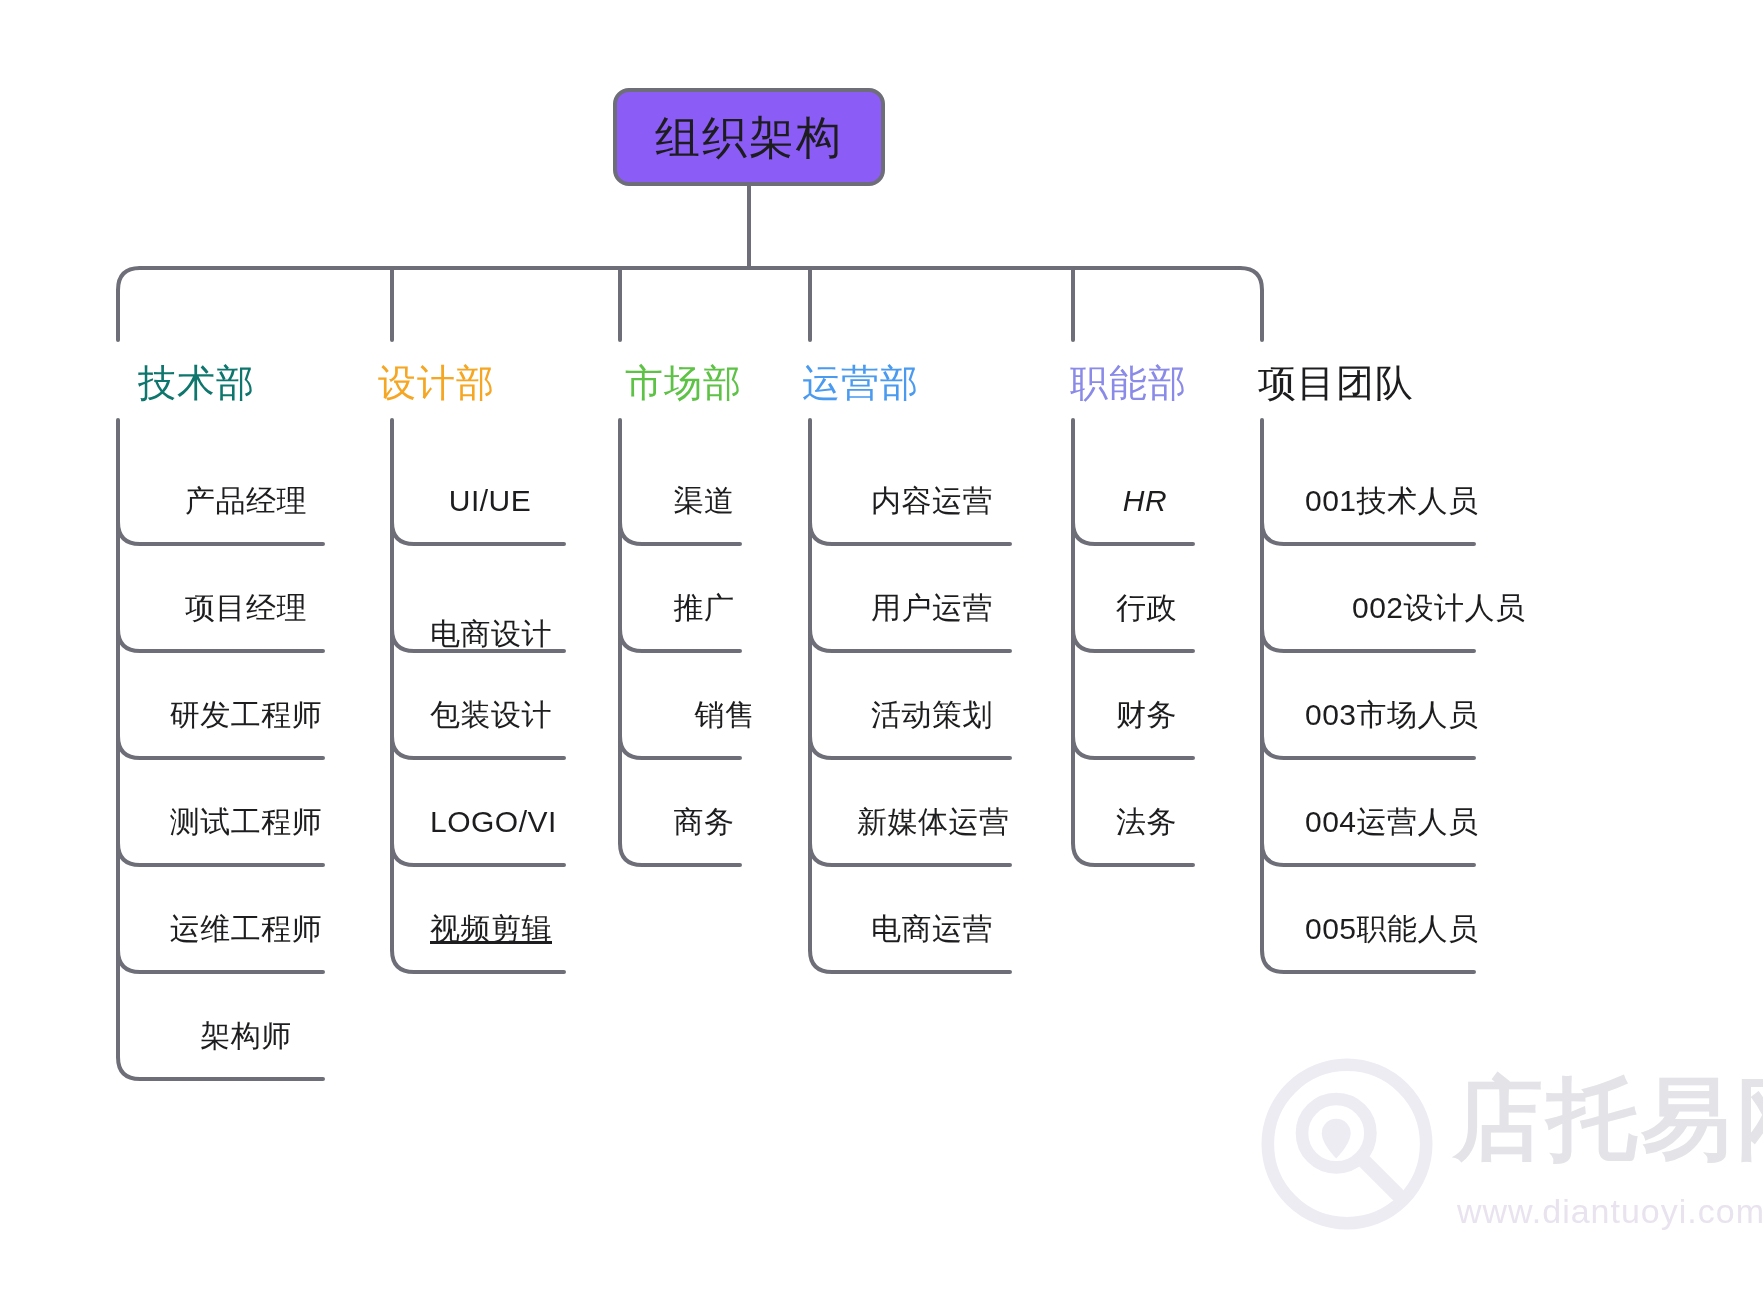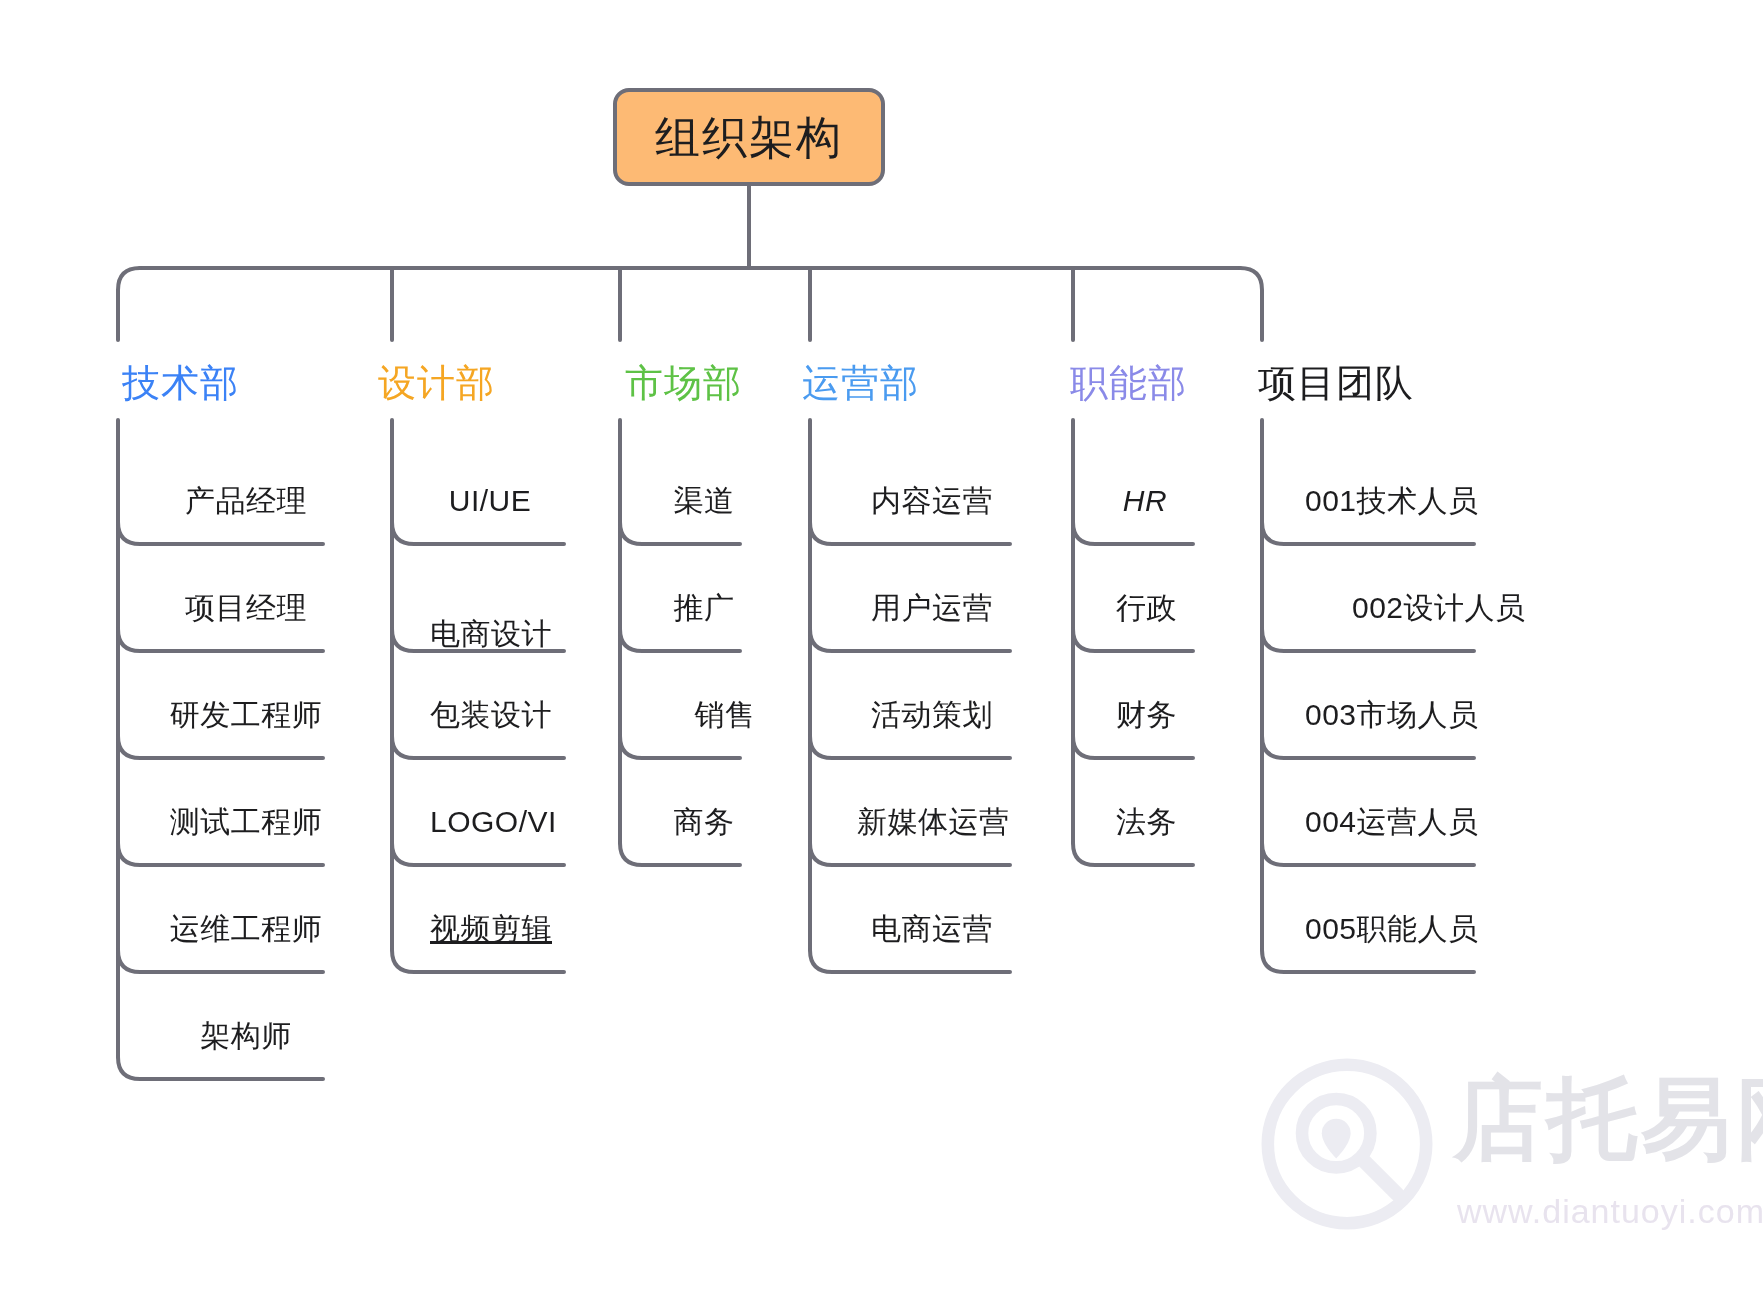--- a/index.html
+++ b/index.html
@@ -39,21 +39,21 @@
 
   
   .root-node {
     position: absolute;
     left: 613px;
     top: 88px;
     width: 272px;
     height: 98px;
     border: 4px solid #6e6e78;
     border-radius: 16px;
-    background: #fdba74;
+    background: #8b5cf6;
     display: flex;
     align-items: center;
     justify-content: center;
     box-sizing: border-box;
   }
   .root-label {
     font-size: 45px;
     color: #1d1d1f;
     letter-spacing: 2px;
     line-height: 1;
@@ -166,21 +166,21 @@
       <path d="M 1262 736 Q 1262 758 1284 758 L 1474 758"></path>
       <path d="M 1262 843 Q 1262 865 1284 865 L 1474 865"></path>
       <path d="M 1262 950 Q 1262 972 1284 972 L 1474 972"></path>
     </svg>
 
   <div class="root-node">
     <span class="root-label">组织架构</span>
   </div>
 
   <div id="nodes">
-      <div class="dept-title" style="left: 122px; top: 364px; color: #3b82f6;">技术部</div>
+      <div class="dept-title" style="left: 138px; top: 364px; color: #0f766e;">技术部</div>
       <div class="leaf-label" style="left: 165px; top: 486px; width: 162px; text-align: center;">产品经理</div>
       <div class="leaf-label" style="left: 165px; top: 593px; width: 162px; text-align: center;">项目经理</div>
       <div class="leaf-label" style="left: 165px; top: 700px; width: 162px; text-align: center;">研发工程师</div>
       <div class="leaf-label" style="left: 165px; top: 807px; width: 162px; text-align: center;">测试工程师</div>
       <div class="leaf-label" style="left: 165px; top: 914px; width: 162px; text-align: center;">运维工程师</div>
       <div class="leaf-label" style="left: 165px; top: 1021px; width: 162px; text-align: center;">架构师</div>
       <div class="dept-title" style="left: 378px; top: 364px; color: rgb(245, 166, 35);">设计部</div>
       <div class="leaf-label" style="left: 430px; top: 486px; width: 120px; text-align: center;">UI/UE</div>
       <div class="leaf-label" style="left: 430px; top: 619px; width: 120px; text-align: center;">电商设计</div>
       <div class="leaf-label" style="left: 430px; top: 700px; width: 120px; text-align: left;">包装设计</div>

